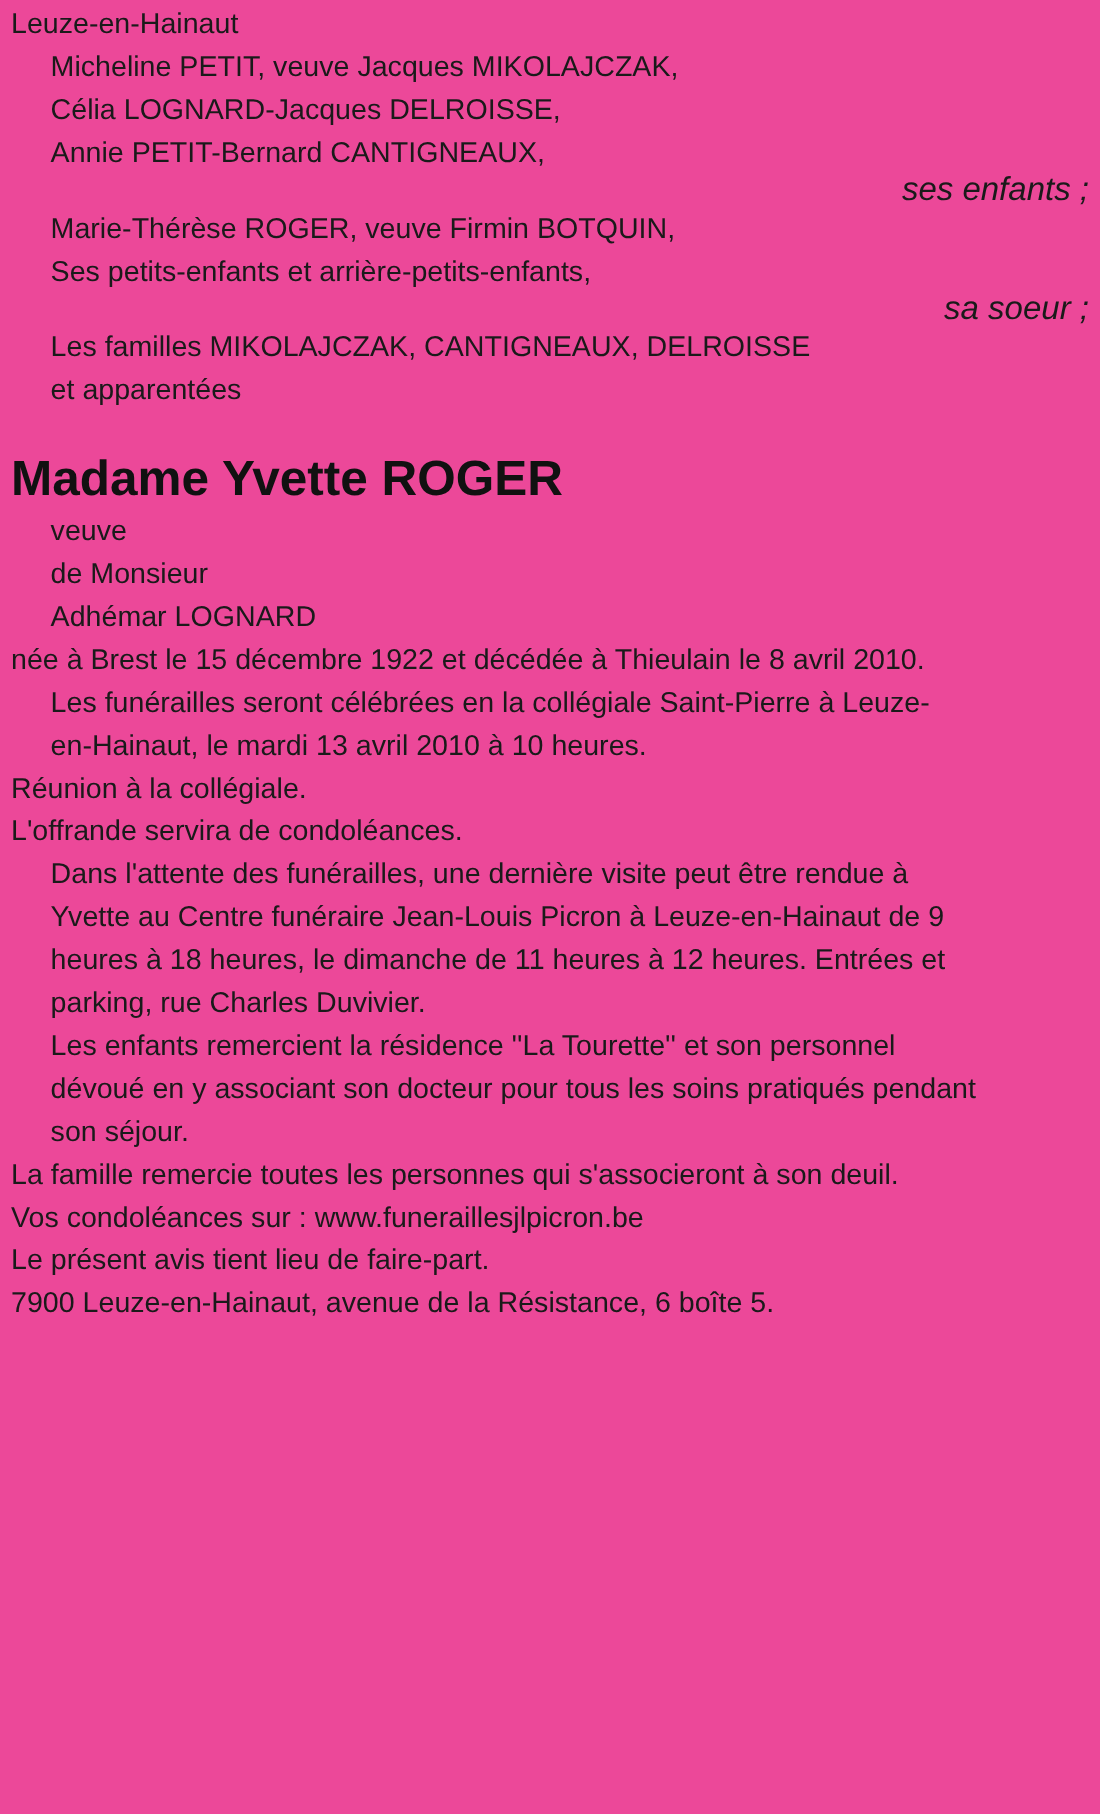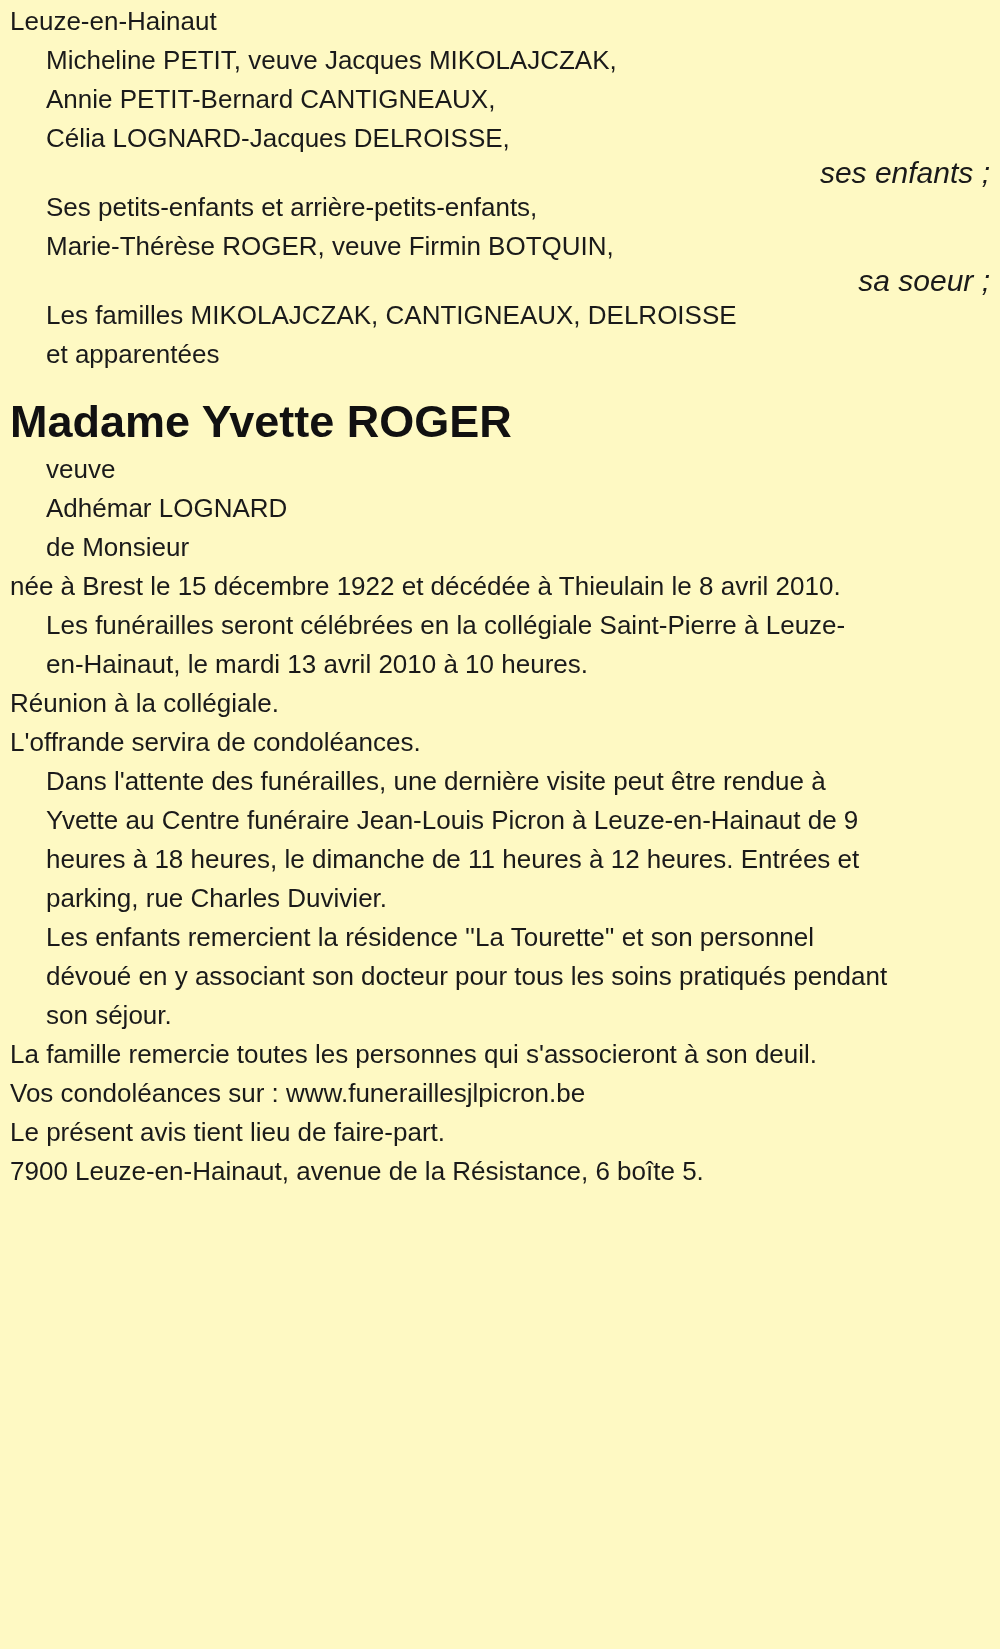--- a/index.html
+++ b/index.html
@@ -14,21 +14,21 @@
     font-family: "Liberation Sans", "DejaVu Sans", sans-serif;
     color: #1a1a1a;
   }
   .page {
     box-sizing: border-box;
     width: 1000px;
     height: 1649px;
     padding: 2px 10px 20px 10px;
     font-size: 26px;
     line-height: 39px;
-    background: #fef9c3;
+    background: #ec4899;
   }
   .page p {
     margin: 0;
     padding: 0;
   }
   .line {
     display: block;
     white-space: nowrap;
     margin-left: 36px;
   }
@@ -48,21 +48,21 @@
     white-space: nowrap;
   }
   
   .b-city      { margin-top: 0; }
   .b-children  { margin-top: 10px; }
   .b-rel1      { margin-top: -8px; }
   .b-grand     { margin-top: -1px; }
   .b-rel2      { margin-top: -4px; }
   .b-fam       { margin-top: 3px; }
   .b-announce  { margin-top: 40px; }
-  .b-title     { margin-top: 20px; }
+  .b-title     { margin-top: 33px; }
   .b-spouse    { margin-top: 43px; }
   .b-dates     { margin-top: 48px; }
   .b-funeral   { margin-top: 8px; }
   .b-meeting   { margin-top: 8px; }
   .b-offering  { margin-top: 8px; }
   .b-cremation { margin-top: 10px; }
   .b-visits    { margin-top: 13px; }
   .b-thanks1   { margin-top: 12px; }
   .b-thanks2   { margin-top: 17px; }
   .b-condol    { margin-top: 9px; }
@@ -71,45 +71,45 @@
 </style>
 </head>
 <body style="color: rgb(26, 26, 26); background: rgb(255, 255, 255);">
 
 <div class="page">
 
   <p class="b-city line">Leuze-en-Hainaut</p>
 
   <p class="b-children">
     <span class="line">Micheline PETIT, veuve Jacques MIKOLAJCZAK,</span>
+    <span class="line">Célia LOGNARD-Jacques DELROISSE,</span>
     <span class="line">Annie PETIT-Bernard CANTIGNEAUX,</span>
-    <span class="line">Célia LOGNARD-Jacques DELROISSE,</span>
   </p>
 
   <p class="b-rel1 relation">ses enfants ;</p>
 
   <p class="b-grand">
+    <span class="line">Marie-Thérèse ROGER, veuve Firmin BOTQUIN,</span>
     <span class="line">Ses petits-enfants et arrière-petits-enfants,</span>
-    <span class="line">Marie-Thérèse ROGER, veuve Firmin BOTQUIN,</span>
   </p>
 
   <p class="b-rel2 relation">sa soeur ;</p>
 
   <p class="b-fam">
     <span class="line">Les familles MIKOLAJCZAK, CANTIGNEAUX, DELROISSE</span>
     <span class="line">et apparentées</span>
   </p>
 
 
   <h1 class="b-title title">Madame Yvette ROGER</h1>
 
   <p class="b-spouse">
     <span class="line">veuve</span>
+    <span class="line">de Monsieur</span>
     <span class="line">Adhémar LOGNARD</span>
-    <span class="line">de Monsieur</span>
   </p>
 
   <p class="b-dates line">née à Brest le 15 décembre 1922 et décédée à Thieulain le 8 avril 2010.</p>
 
   <p class="b-funeral">
     <span class="line">Les funérailles seront célébrées en la collégiale Saint-Pierre à Leuze-</span>
     <span class="line">en-Hainaut, le mardi 13 avril 2010 à 10 heures.</span>
   </p>
 
   <p class="b-meeting line">Réunion à la collégiale.</p>

